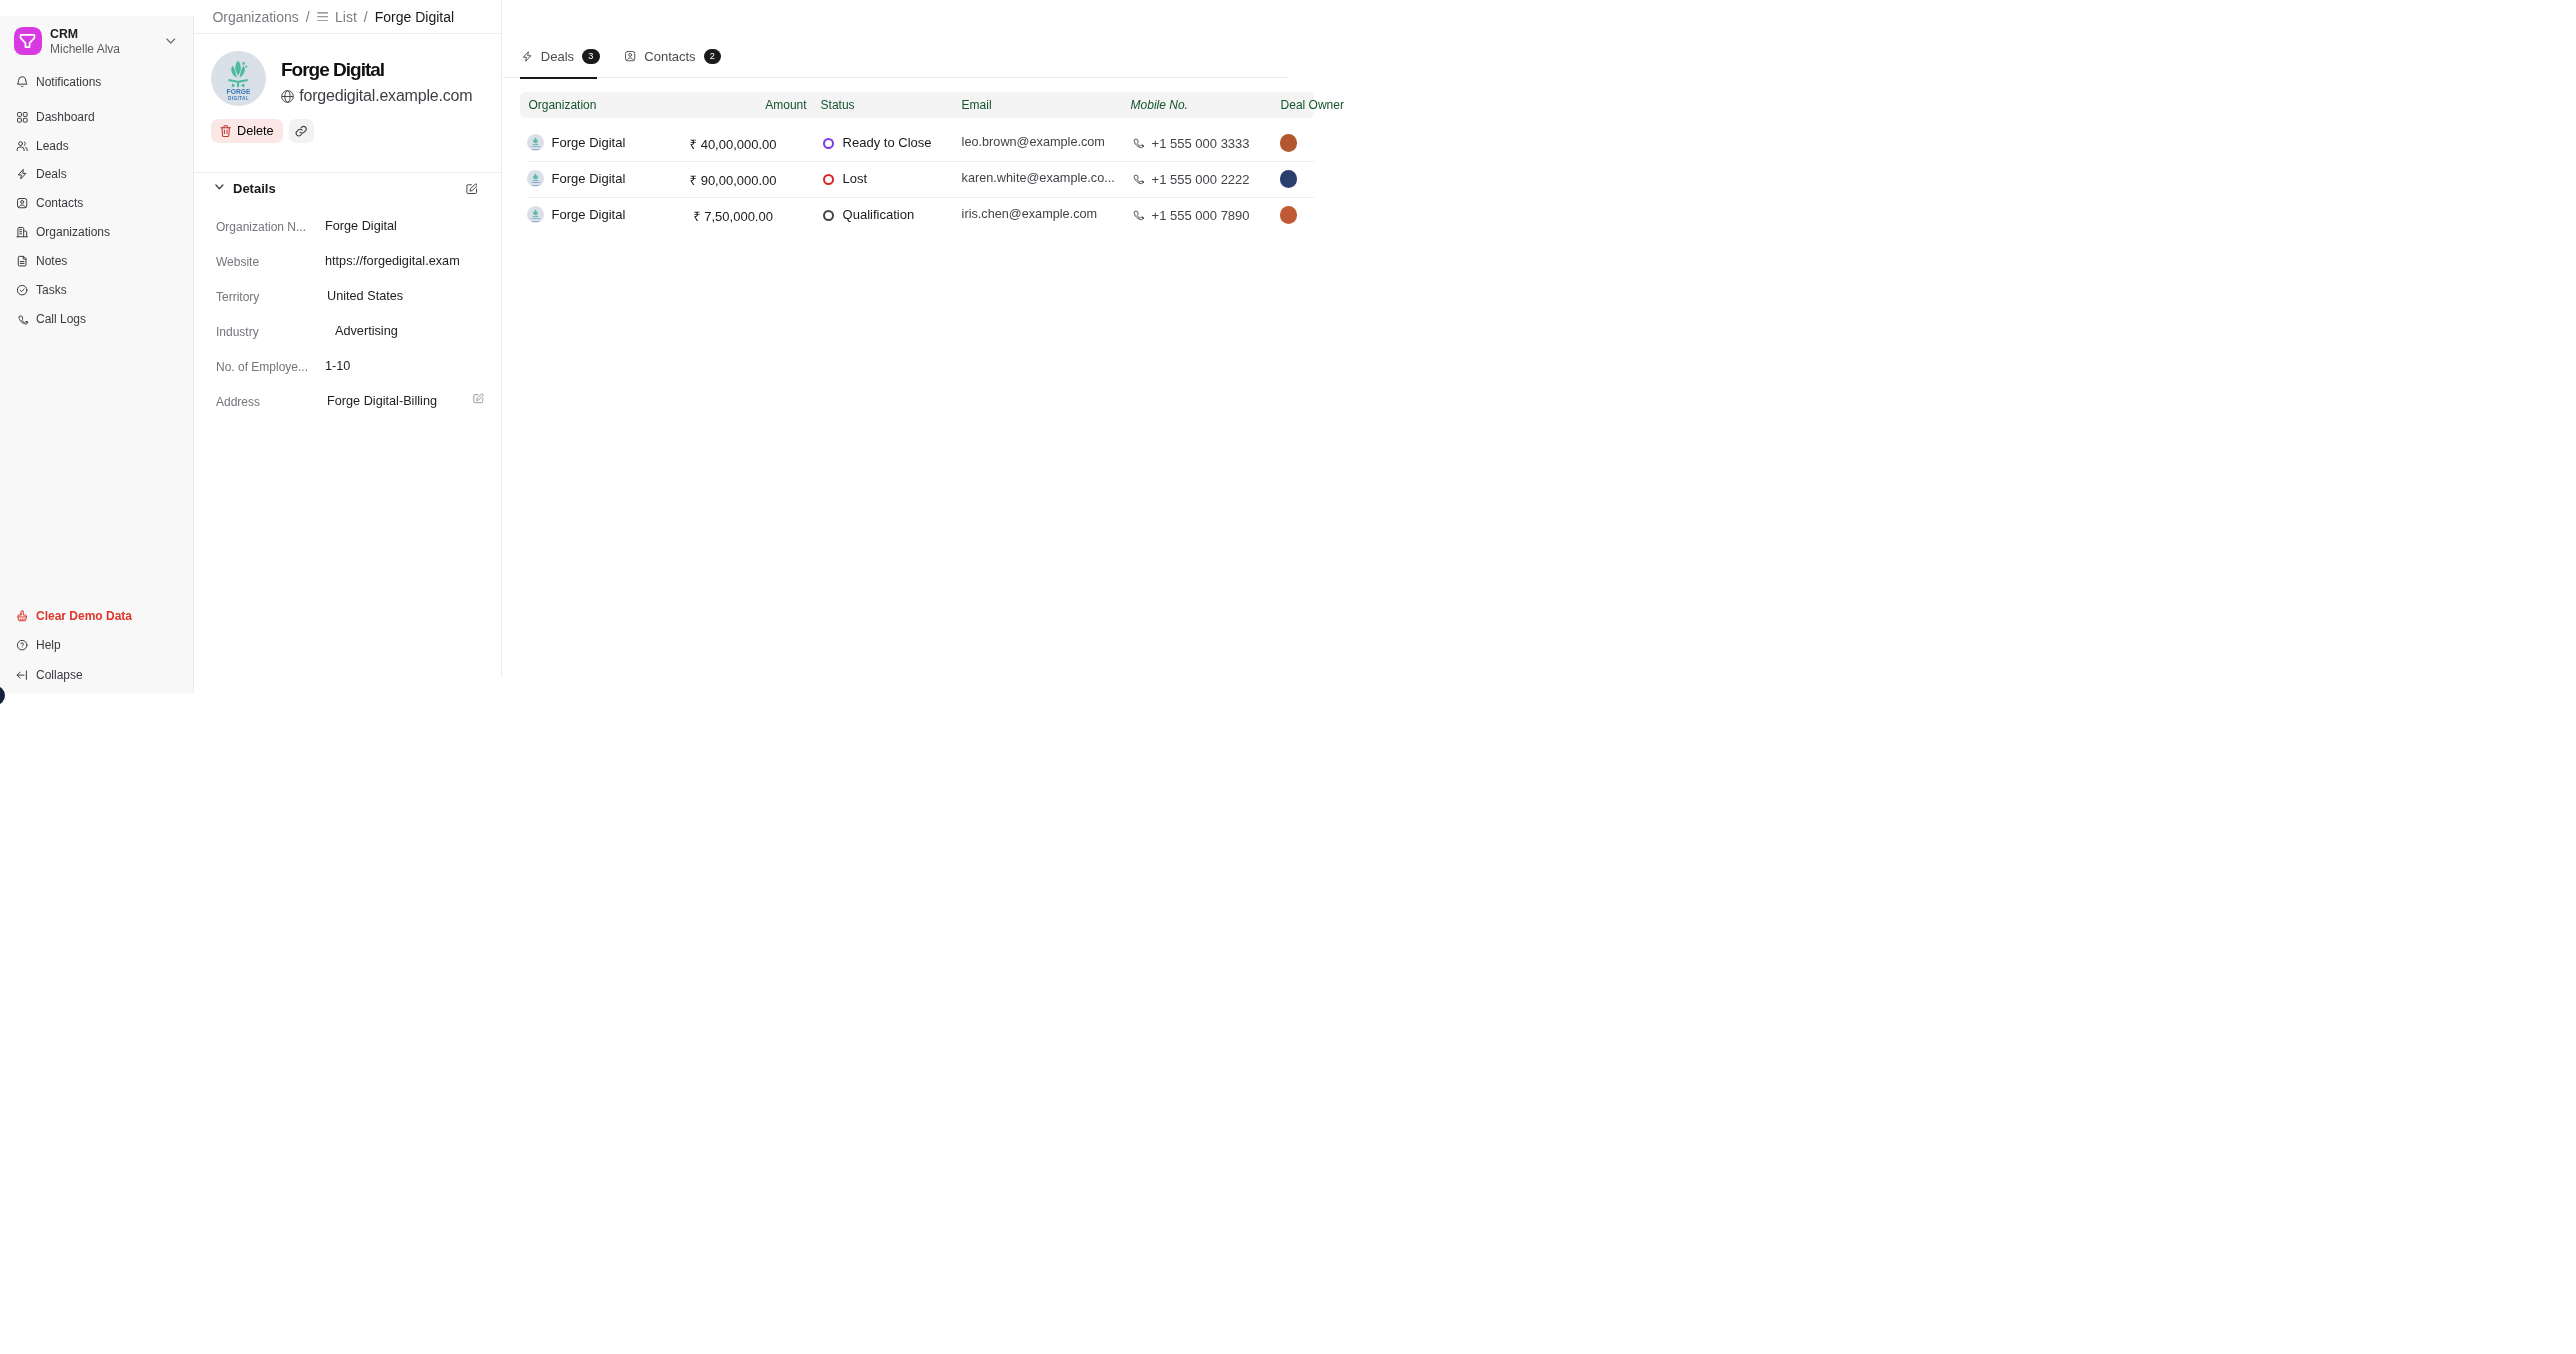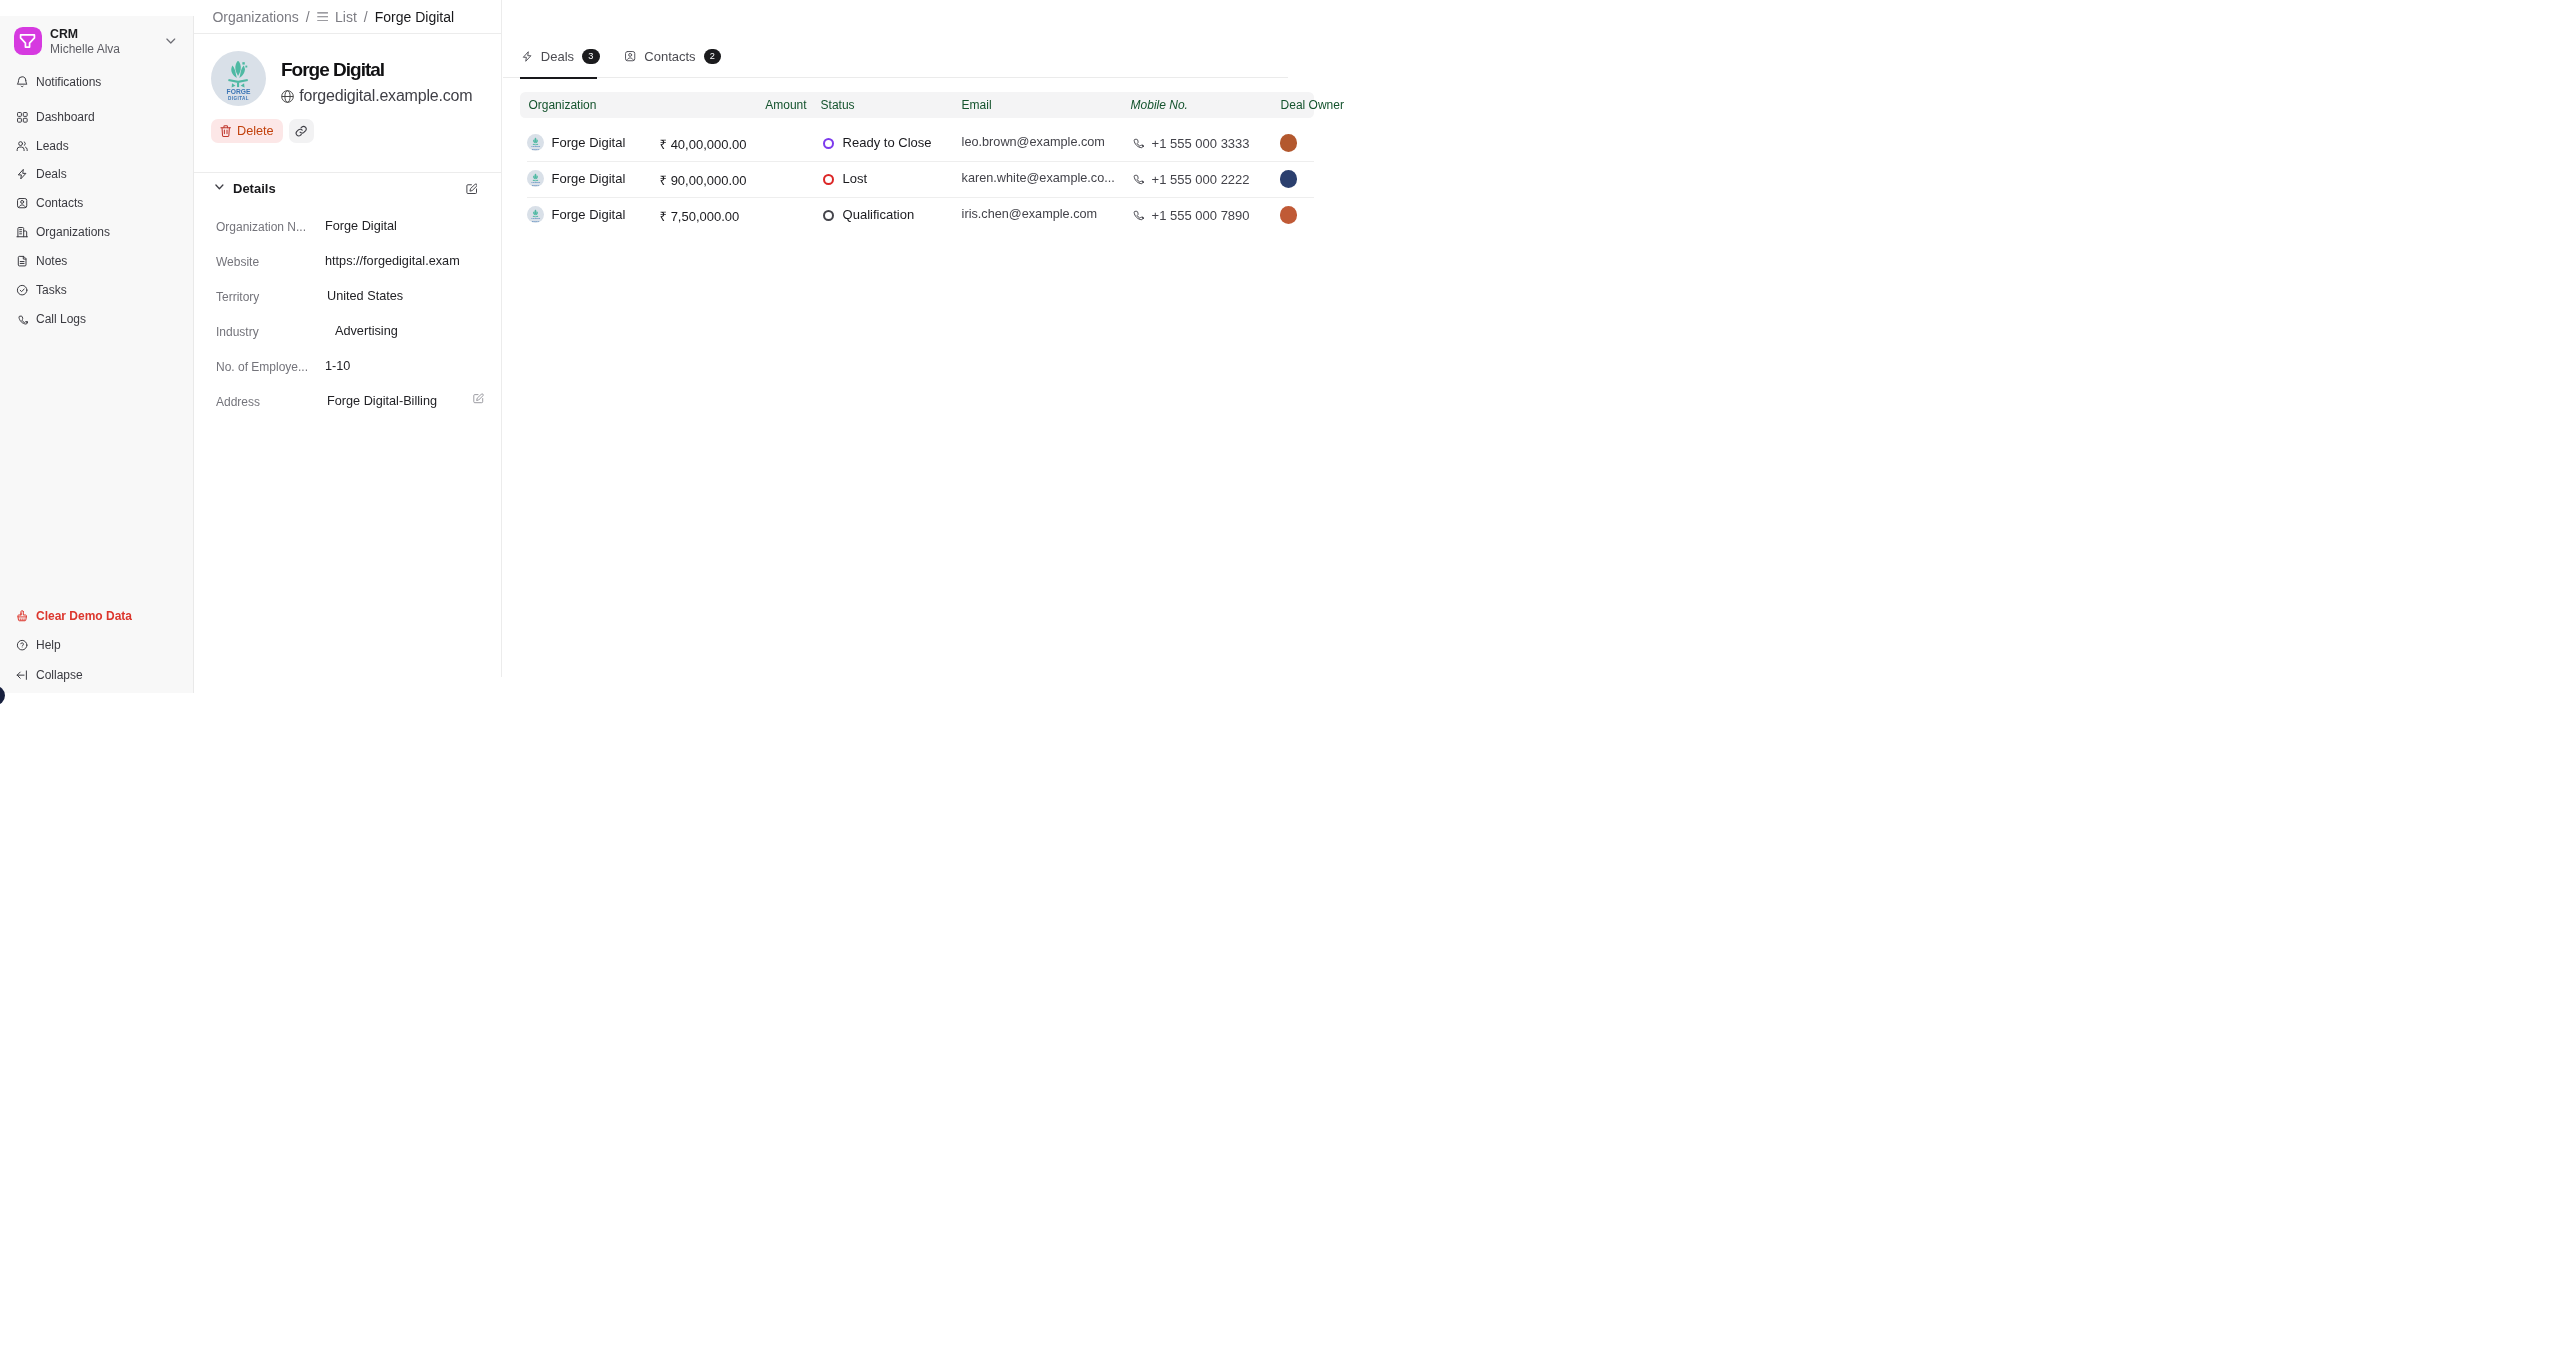--- a/index.html
+++ b/index.html
@@ -30,21 +30,21 @@
 #crumbs .in { position:absolute; left:18.4px; top:0; height:33px; display:flex; align-items:center; gap:7px;
   font-size:14px; color:#7c7c83; white-space:nowrap; }
 #crumbs .dark { color:#18181b; font-weight:500; }
 #org-avatar { position:absolute; left:16.6px; top:51px; width:55px; height:55px; border-radius:50%;
   background:#d9e0e8; overflow:hidden; }
 #org-title { position:absolute; left:87px; top:60px; font-size:19px; font-weight:700; color:#111113; letter-spacing:-1px; line-height:20px; }
 #org-site { position:absolute; left:87px; top:84px; height:24.5px; display:flex; align-items:center; gap:5.3px;
   font-size:16px; color:#3f3f46; letter-spacing:-0.2px; }
 #org-site svg { display:block; }
 #btn-del { position:absolute; left:16.6px; top:119px; height:24px; width:72px; border-radius:7px;
-  background:#fce7e7; color:#c2410c; font-size:12.7px; display:flex; align-items:center; justify-content:center; gap:6.1px; }
+  background:#fce7e7; color:#000000; font-size:12.7px; display:flex; align-items:center; justify-content:center; gap:6.1px; }
 #btn-link { position:absolute; left:95px; top:119px; height:24px; width:24.5px; border-radius:7px;
   background:#f2f2f3; color:#3f3f46; display:flex; align-items:center; justify-content:center; }
 #mid-sep { position:absolute; left:0; top:172px; width:308px; height:0.9px; background:#ececec; }
 #det-chev { position:absolute; left:21px; top:184px; color:#3f3f46; }
 #det-title { position:absolute; left:39px; top:181px; font-size:13px; font-weight:700; color:#18181b; }
 #det-edit { position:absolute; left:272px; top:183px; color:#3f3f46; }
 .drow { position:absolute; left:0; width:308px; height:17.5px; }
 .drow .dl { position:absolute; left:22px; top:0.9px; font-size:12px; color:#74747b; }
 .drow .dv { position:absolute; left:131px; top:0; font-size:12.7px; color:#222226; max-width:153px;
   white-space:nowrap; overflow:hidden; }
@@ -58,21 +58,21 @@
   font-size:13px; color:#4b4b51; }
 .badge { background:#1b1b1d; color:#fff; font-size:9.2px; font-weight:500; border-radius:8px;
   height:15px; min-width:17.5px; display:flex; align-items:center; justify-content:center; }
 #thead { position:absolute; left:16.6px; top:92px; width:794px; height:26px; background:#f4f4f5;
   border-radius:5.3px; }
 #thead span { position:absolute; top:7px; font-size:12px; color:#14532d; line-height:13px; }
 .trow { position:absolute; left:16.6px; width:794px; height:36px; }
 .trow .av { position:absolute; left:7px; top:8.8px; width:17.5px; height:17.5px; border-radius:50%;
   background:#d9e0e8; overflow:hidden; }
 .trow .nm { position:absolute; left:32px; top:10px; font-size:13px; color:#1a1a1e; }
-.trow .amt { position:absolute; left:140px; top:10px; width:147px; text-align:left; font-size:13px; color:#1a1a1e; }
+.trow .amt { position:absolute; left:140px; top:10px; width:147px; text-align:center; font-size:13px; color:#1a1a1e; }
 .trow .ring { position:absolute; left:303px; top:12.7px; width:11px; height:11px; border-radius:50%; }
 .trow .st { position:absolute; left:323px; top:10px; font-size:13px; color:#1a1a1e; }
 .trow .em { position:absolute; left:442px; top:10px; font-size:12.7px; color:#43434a; white-space:nowrap; }
 .trow .ph-ic { position:absolute; left:611px; top:11.4px; color:#43434a; }
 .trow .ph { position:absolute; left:632px; top:10.5px; font-size:13px; color:#43434a; }
 .trow .rav { position:absolute; left:760px; top:9.2px; width:17.5px; height:17.5px; border-radius:50%; }
 .tsep { position:absolute; left:24px; width:787px; height:0.9px; background:#eeeeee; }
 </style>
 </head>
 <body>

